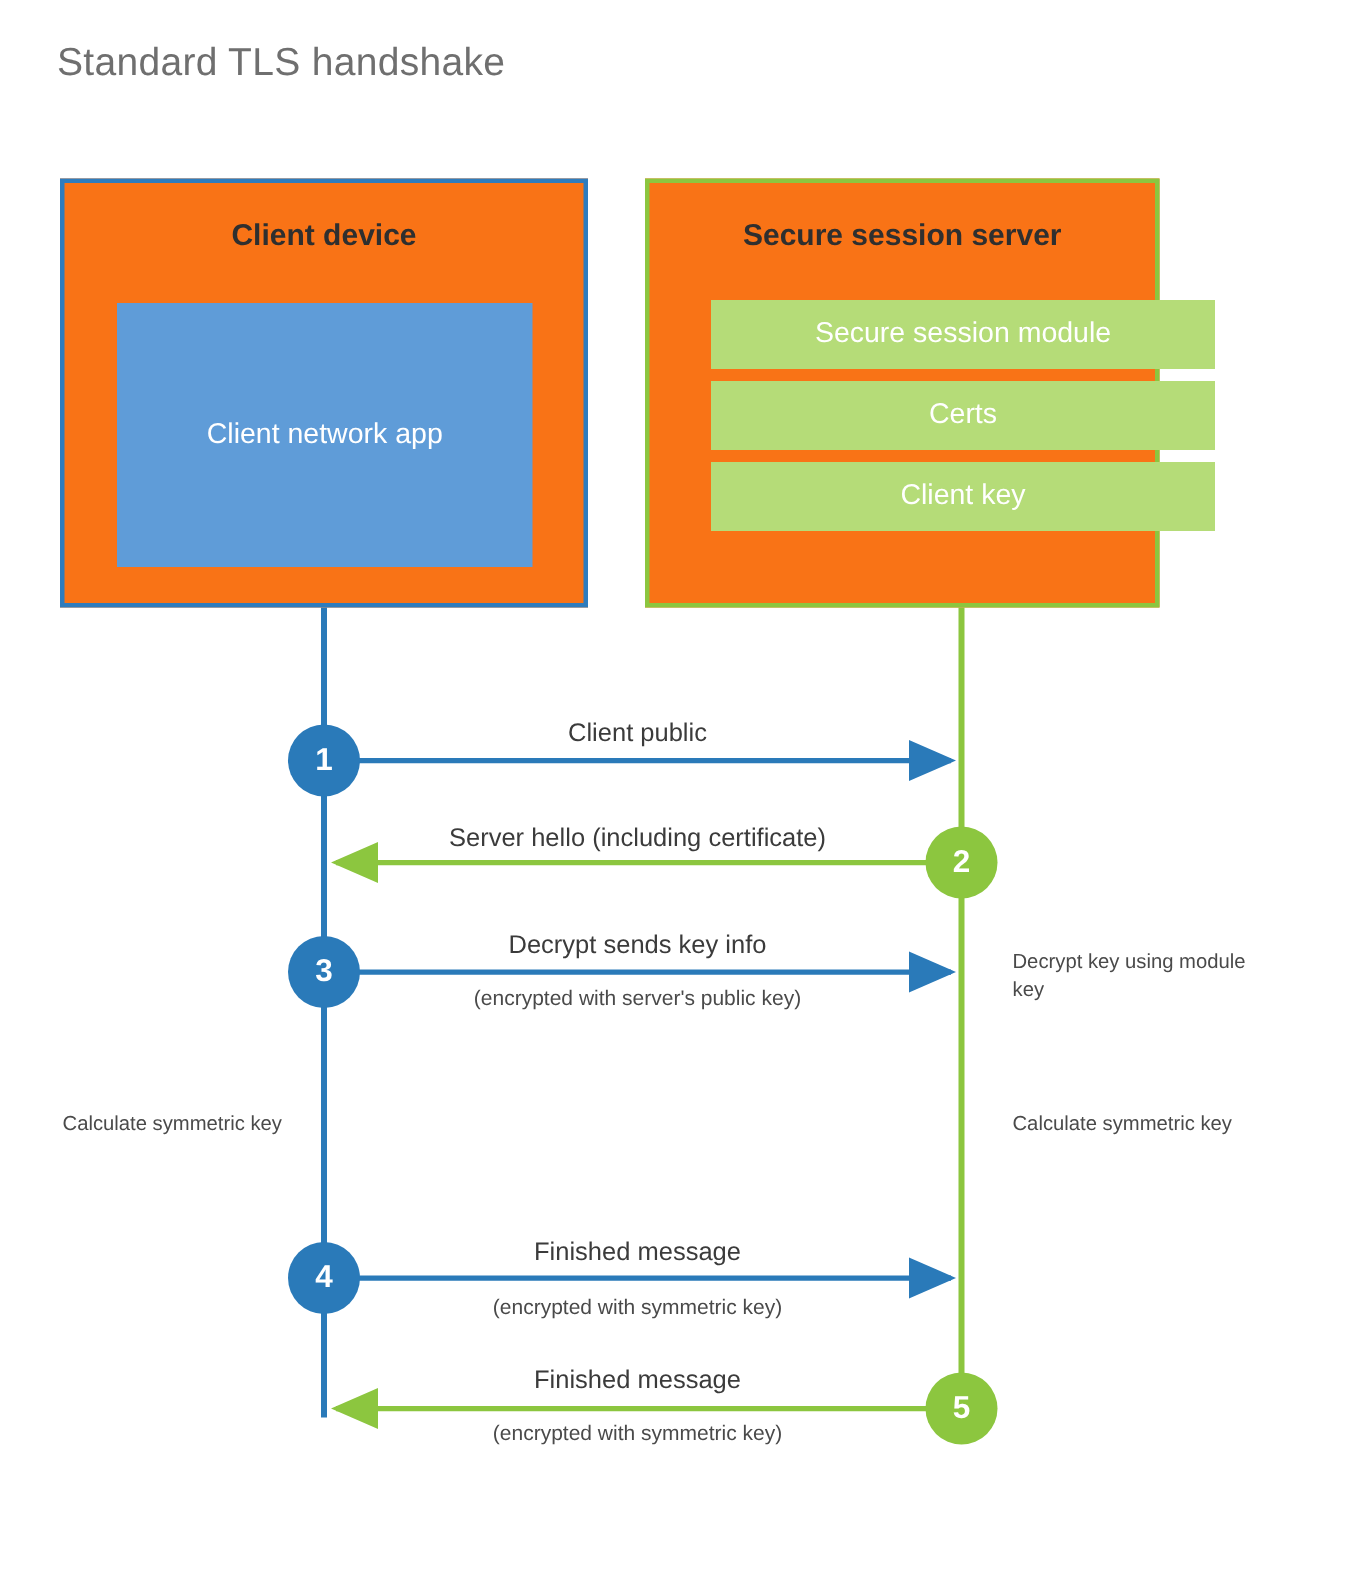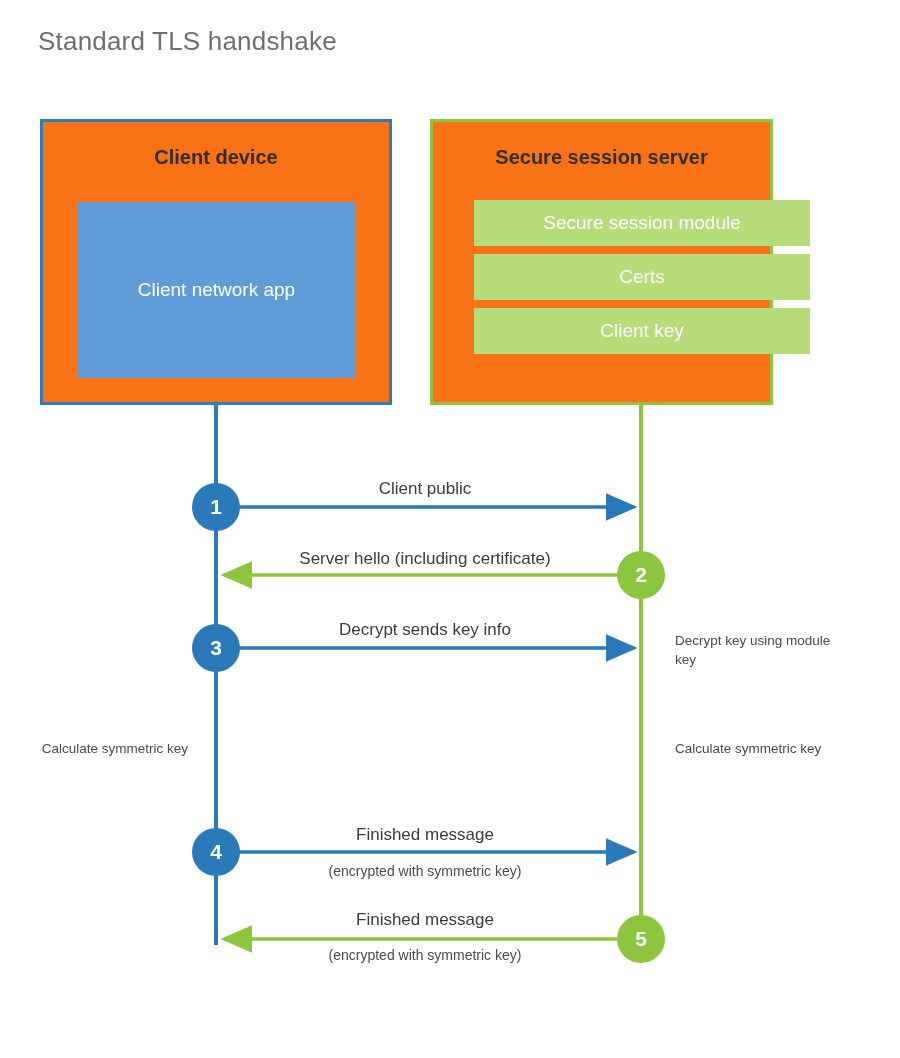--- a/index.html
+++ b/index.html
@@ -183,20 +183,21 @@
   <div class="step-circle green" style="left:617px; top:551px;">2</div>
   <div class="step-circle blue" style="left:192px; top:624px;">3</div>
   <div class="step-circle blue" style="left:192px; top:828px;">4</div>
   <div class="step-circle green" style="left:617px; top:915px;">5</div>
 
   <div class="flow-label" style="left:216px; width:418px; top:479px;">Client public</div>
 
   <div class="flow-label" style="left:216px; width:418px; top:549px;">Server hello (including certificate)</div>
 
   <div class="flow-label" style="left:216px; width:418px; top:620px;">Decrypt sends key info</div>
+  <div class="flow-sublabel" style="left:216px; width:418px; top:657px;">(encrypted with server's public key)</div>
 
   <div class="flow-label" style="left:216px; width:418px; top:825px;">Finished message</div>
   <div class="flow-sublabel" style="left:216px; width:418px; top:863px;">(encrypted with symmetric key)</div>
 
   <div class="flow-label" style="left:216px; width:418px; top:910px;">Finished message</div>
   <div class="flow-sublabel" style="left:216px; width:418px; top:947px;">(encrypted with symmetric key)</div>
 
   <div class="side-note left-align" style="left:675px; top:632px; width:180px;">Decrypt key using module key</div>
 
   <div class="side-note right-align" style="left:30px; top:740px; width:158px;">Calculate symmetric key</div>

